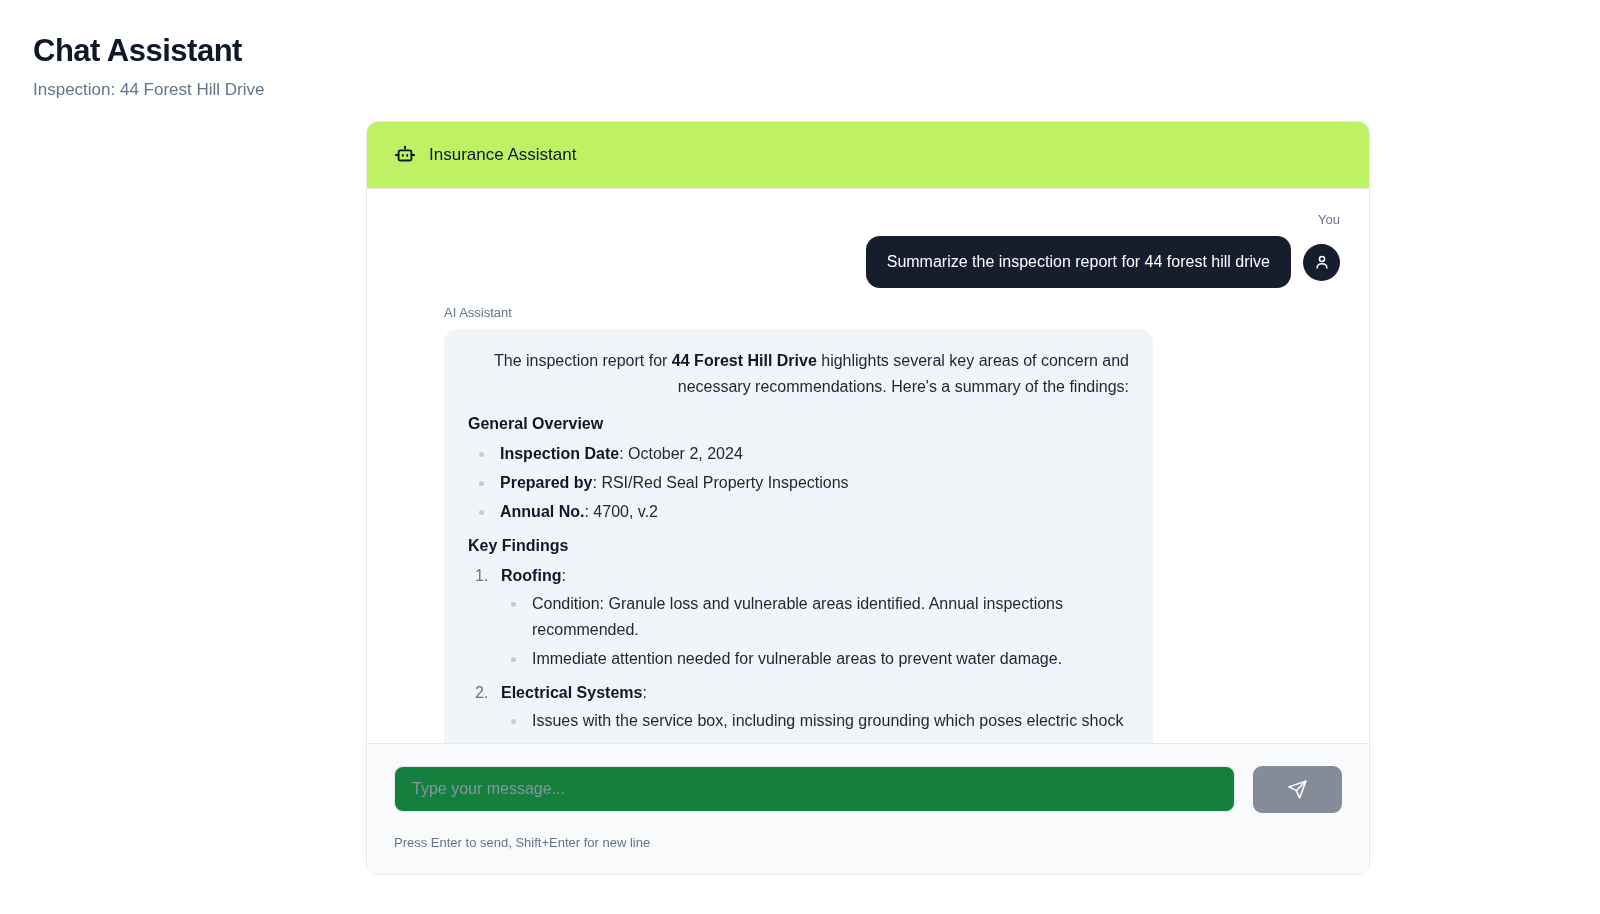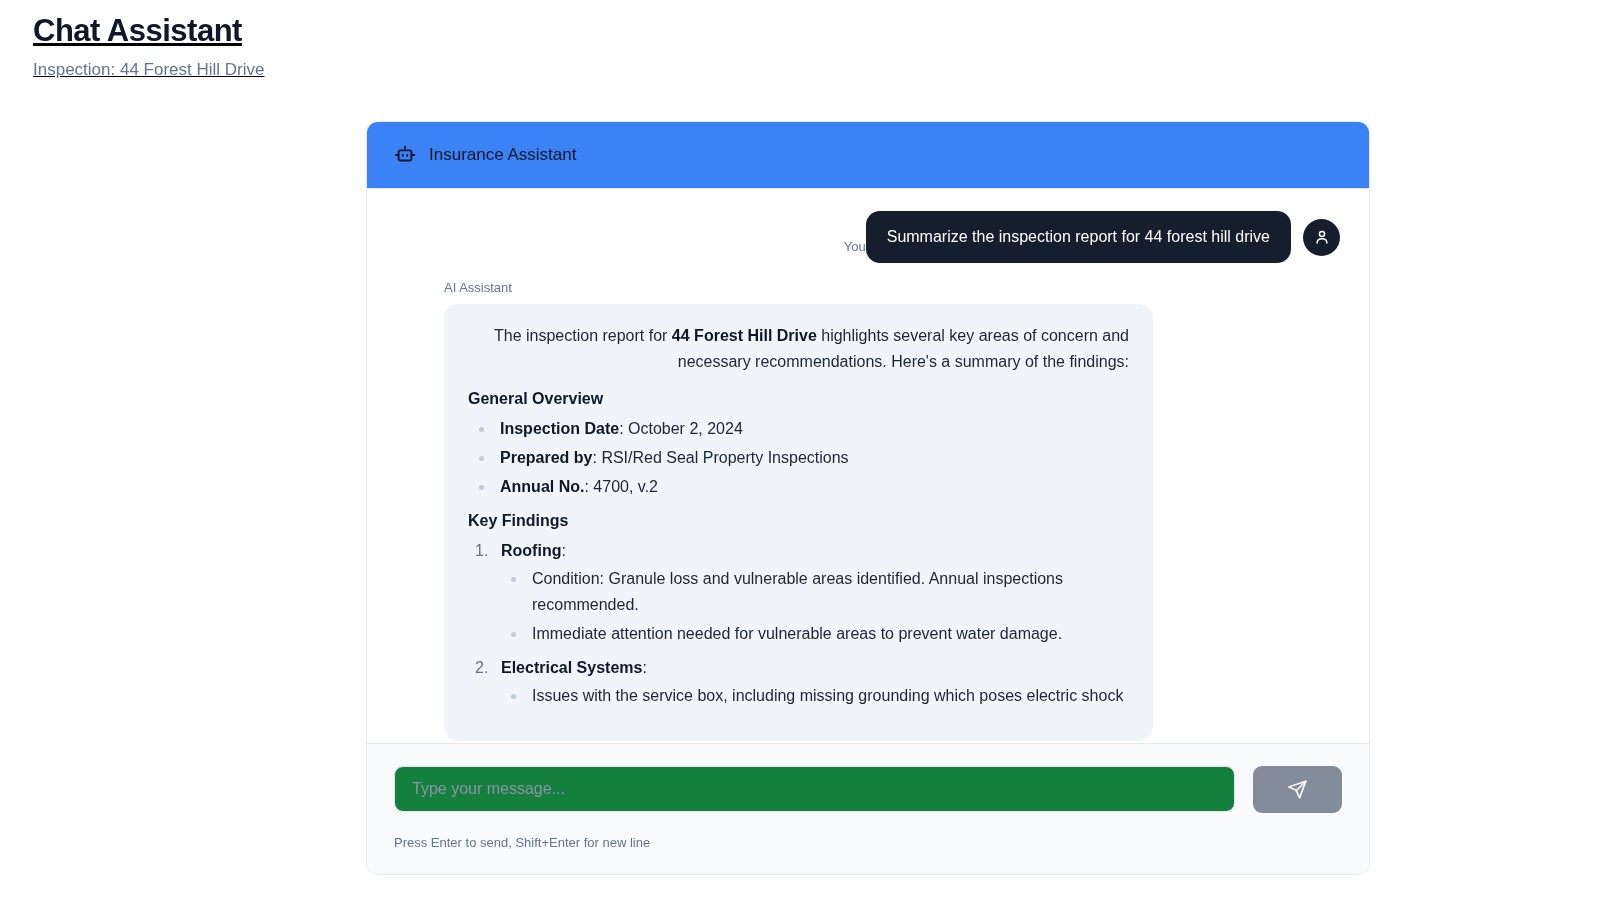--- a/index.html
+++ b/index.html
@@ -6,61 +6,61 @@
   html, body {
     width: 1600px;
     height: 914px;
     background: #ffffff;
     font-family: "Liberation Sans", sans-serif;
     -webkit-font-smoothing: antialiased;
   }
   .page { position: relative; width: 1600px; height: 914px; overflow: hidden; }
 
   
-  .page-header { position: absolute; left: 33px; top: 12px; text-decoration: underline; }
+  .page-header { position: absolute; left: 33px; top: 32px; }
   .page-title {
     font-size: 31px; font-weight: bold; color: #0f172a;
     letter-spacing: -0.5px; line-height: 38px;
   }
   .page-subtitle {
     font-size: 17px; color: #64748b; line-height: 24px; margin-top: 8px;
   }
 
   
   .chat-card {
     position: absolute; left: 366px; top: 121px;
     width: 1004px; height: 754px;
     background: #ffffff;
     border: 1px solid #e7e9ee;
     border-radius: 12px;
     display: flex; flex-direction: column;
     overflow: hidden;
   }
   .card-header {
     height: 67px; flex: 0 0 67px;
-    background: #3b82f6;
+    background: #bef264;
     border-bottom: 1px solid #e7e9ee;
     display: flex; align-items: center;
     padding-left: 27px; gap: 13px;
   }
   .bot-icon { width: 22px; height: 22px; display: block; color: #0f172a; flex: 0 0 auto; }
   .card-title { font-size: 17px; color: #0f172a; line-height: 22px; }
 
   
   .messages {
     flex: 1 1 auto;
     padding: 22px 29px 0 29px;
     overflow: hidden;
     position: relative;
   }
   .msg-row { display: flex; margin-bottom: 16px; }
   .msg-row.user { justify-content: flex-end; }
   .msg-row.assistant { justify-content: flex-start; padding-left: 48px; }
 
-  .msg-block-user { display: flex; flex-direction: row; align-items: flex-end; max-width: 82%; }
+  .msg-block-user { display: flex; flex-direction: column; align-items: flex-end; max-width: 82%; }
   .msg-label {
     font-size: 13px; color: #64748b; line-height: 18px; margin-bottom: 7px;
   }
   .msg-label.left { align-self: flex-start; }
   .user-line { display: flex; align-items: center; gap: 12px; }
   .bubble-user {
     background: #161e2e; color: #ffffff;
     border-radius: 14px;
     padding: 15px 21px;
     font-size: 16px; line-height: 22px;

